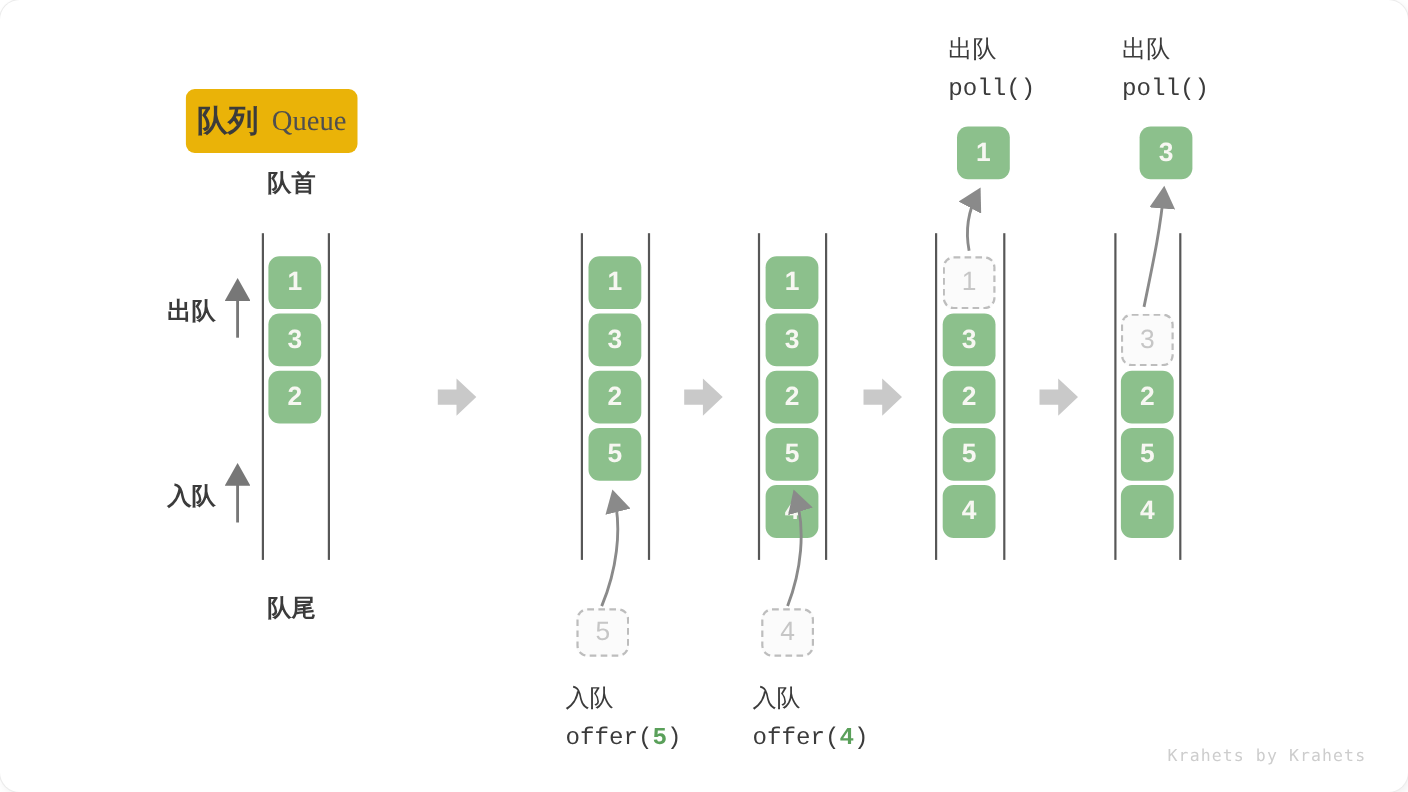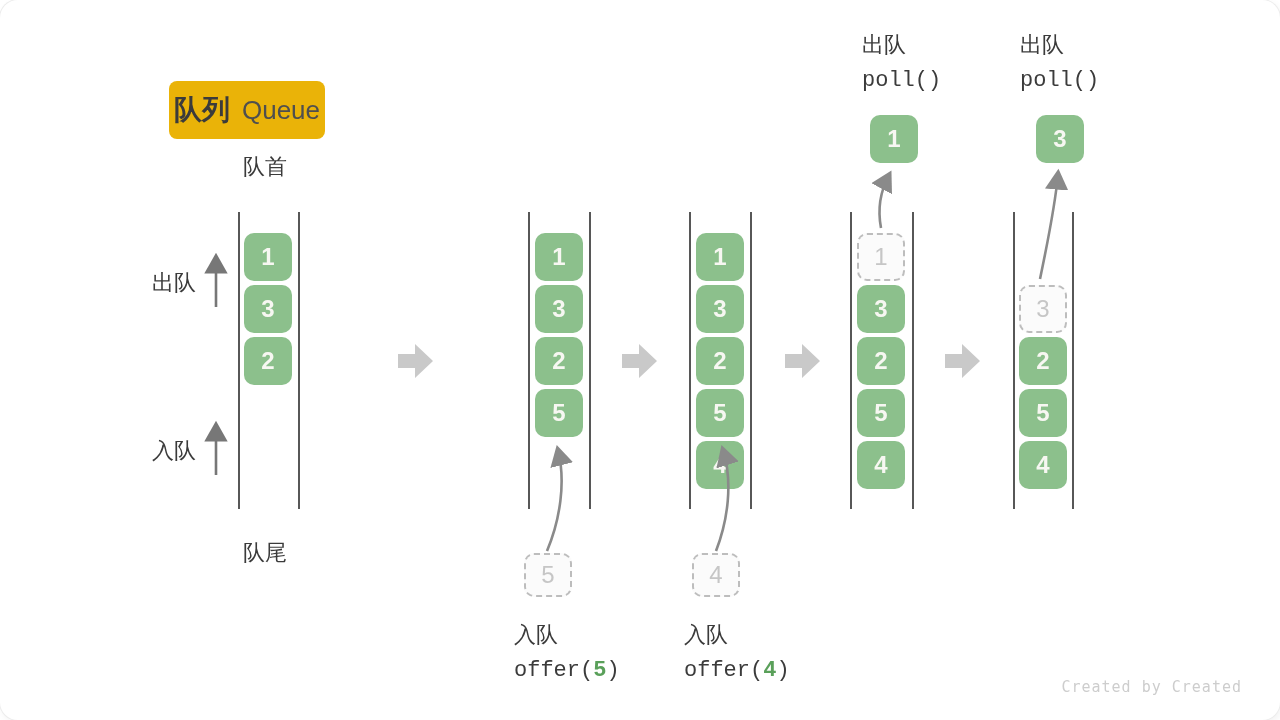--- a/index.html
+++ b/index.html
@@ -8,23 +8,23 @@
     border-radius:18px;box-shadow:0 0 0 1px #ececec, 2px 3px 8px rgba(0,0,0,.06);
     overflow:hidden;font-family:"Liberation Sans","DejaVu Sans",sans-serif;
   }
   .abs{position:absolute;}
   
   .title-box{
     left:169px;top:44px;width:156px;height:58px;background:#eab308;border-radius:8px;
     display:flex;align-items:center;justify-content:center;gap:12px;margin-top:37px;
   }
   .title-zh{font-size:28px;font-weight:700;color:#3b3b3b;}
-  .title-en{font-family:Liberation Sans, sans-serif;font-size:26px;color:#4f4f4f;}
+  .title-en{font-family:Liberation Serif, serif;font-size:26px;color:#4f4f4f;}
   
-  .cn-label{font-size:22px;font-weight:400;color:#3b3b3b;white-space:nowrap;}
+  .cn-label{font-size:22px;font-weight:700;color:#3b3b3b;white-space:nowrap;}
   
   .wall{width:1.6px;height:297px;top:212px;background:#575757;}
   
   .qbox{
     width:48px;height:48px;border-radius:10px;background:#8CC08C;
     display:flex;align-items:center;justify-content:center;
     color:#f7f7f2;font-size:24px;font-weight:600;
   }
   .qbox.dashed{
     background:#fbfbfb;border:2px dashed #bdbdbd;color:#c6c6c6;
@@ -134,14 +134,14 @@
     <polygon points="622,354 639,354 639,344 657,361 639,378 639,368 622,368" fill="#c9c9c9"></polygon>
     <polygon points="785,354 802,354 802,344 820,361 802,378 802,368 785,368" fill="#c9c9c9"></polygon>
     <polygon points="945,354 962,354 962,344 980,361 962,378 962,368 945,368" fill="#c9c9c9"></polygon>
 
     <path d="M547 551 C560 520 566 482 558 450" stroke="#8a8a8a" stroke-width="2.6" fill="none" marker-end="url(#ah-gray)"></path>
     <path d="M716 551 C728 520 733 482 723 450" stroke="#8a8a8a" stroke-width="2.6" fill="none" marker-end="url(#ah-gray)"></path>
     <path d="M881 228 C877 207 881 190 889 175" stroke="#8a8a8a" stroke-width="2.6" fill="none" marker-end="url(#ah-gray)"></path>
     <path d="M1040 279 C1048 240 1055 208 1058 174" stroke="#8a8a8a" stroke-width="2.6" fill="none" marker-end="url(#ah-gray)"></path>
   </svg>
 
-  <div class="abs watermark">Created by Created</div>
+  <div class="abs watermark">Krahets by Krahets</div>
 </div>
 
 </body></html>

